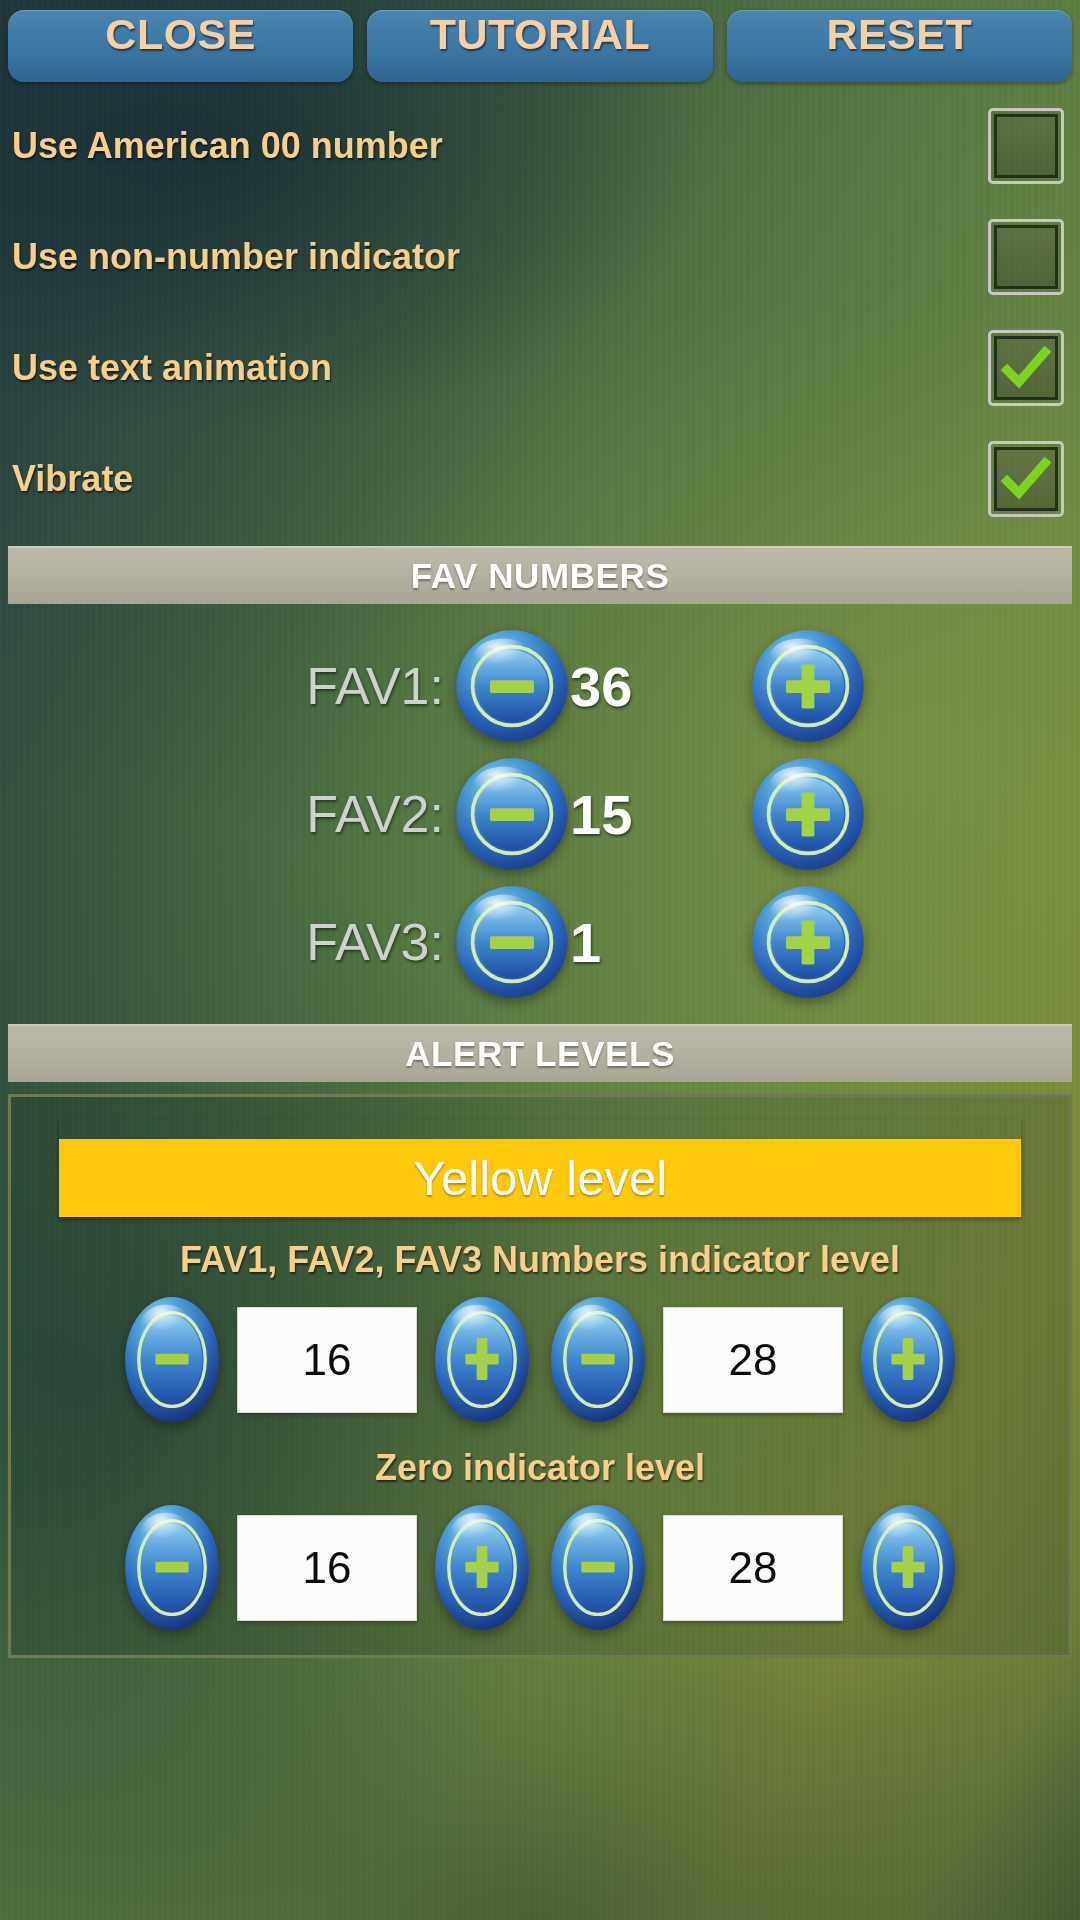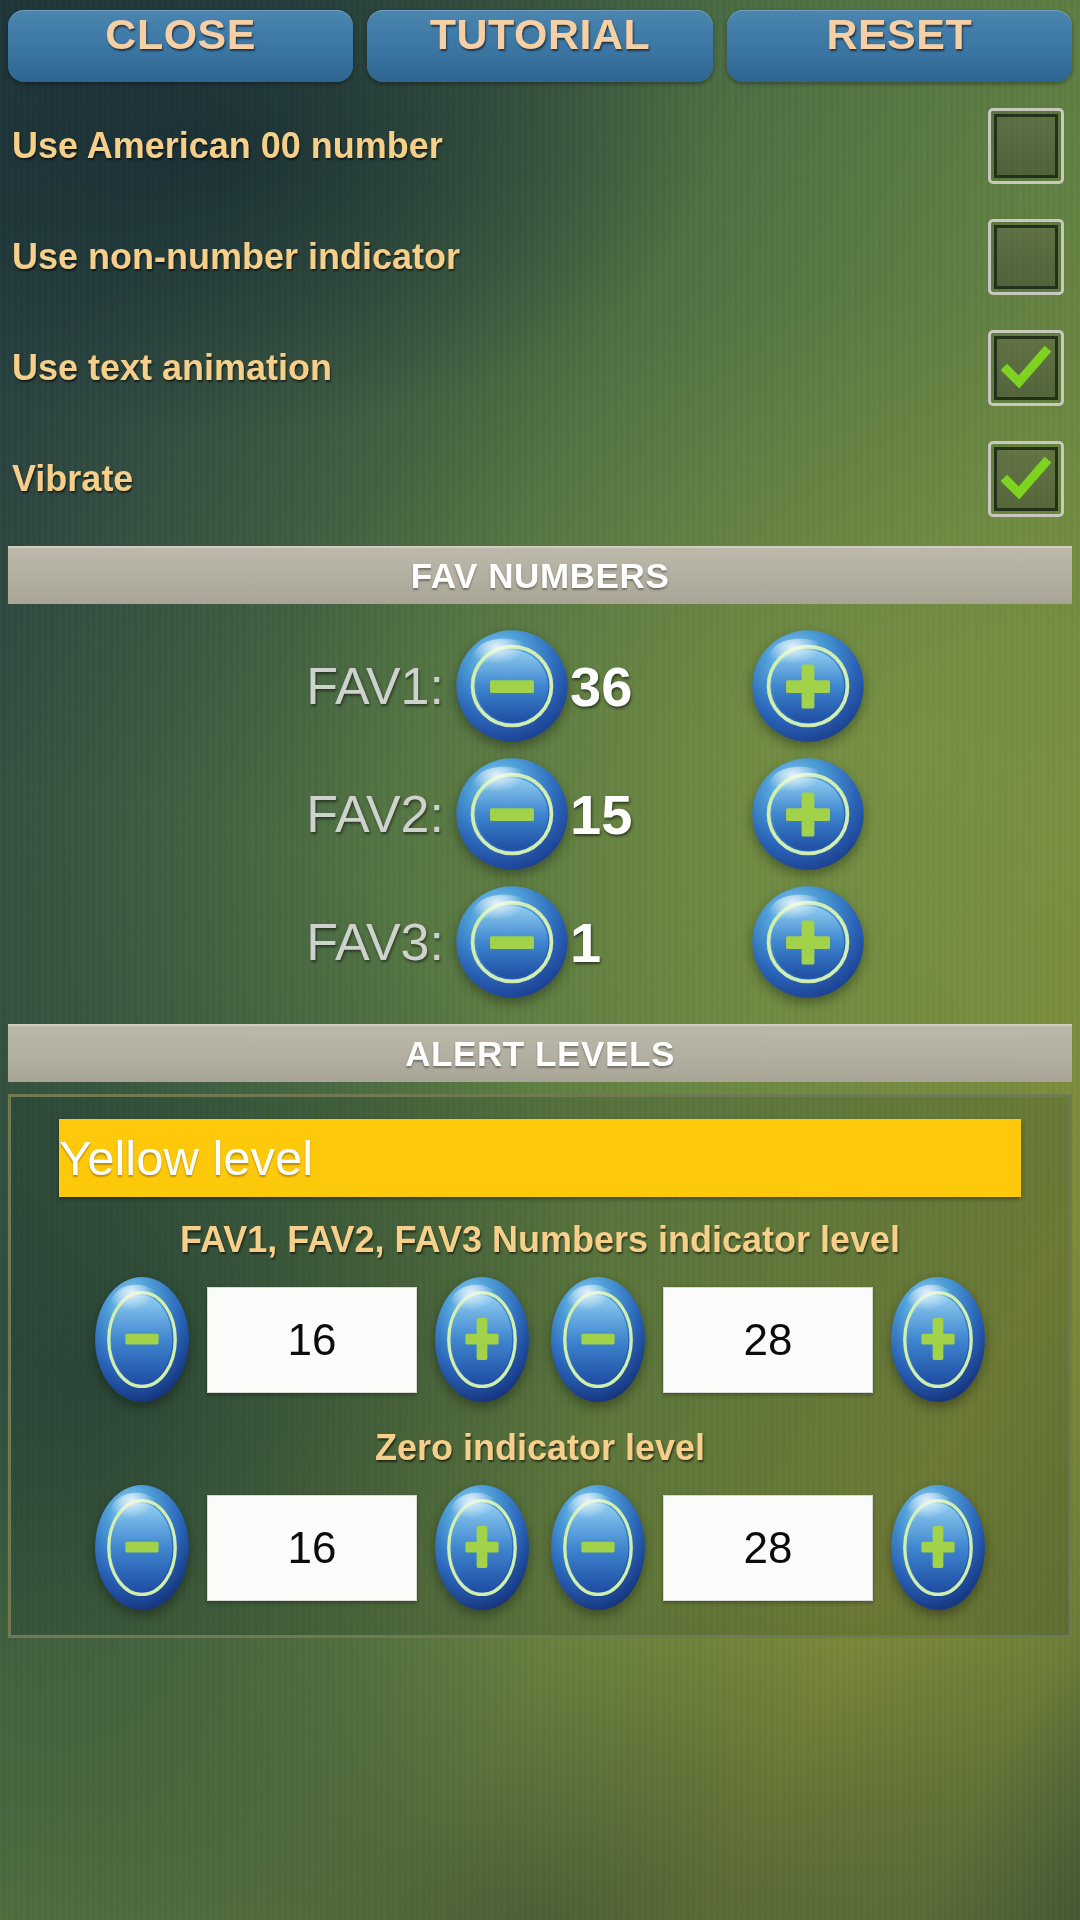--- a/index.html
+++ b/index.html
@@ -184,22 +184,23 @@
   .level-tabs {
     display: flex;
     margin: 6px 48px 0 48px;
     box-shadow: 0 2px 4px rgba(0,0,0,0.35);
   }
   .level-tab {
     flex: 1;
     height: 78px;
     display: flex;
     align-items: center;
-    justify-content: flex-start;
+    justify-content: center;
     cursor: pointer;
+    margin-top: 20px;
   }
   .level-tab span {
     font-size: 49px;
     color: #ffffff;
     text-shadow: 0 2px 2px rgba(0,0,0,0.3);
   }
   .lvl-caption {
     text-align: center;
     font-size: 36px;
     font-weight: bold;
@@ -208,21 +209,21 @@
     margin-top: 22px;
   }
   .stepper-row {
     display: flex;
     align-items: center;
     justify-content: center;
     gap: 0;
     margin-top: 14px;
   }
   .num-field {
-    width: 210px;
+    width: 180px;
     height: 106px;
     background: #fbfbfa;
     border: 1px solid #d8d8d4;
     box-sizing: border-box;
     display: flex;
     align-items: center;
     justify-content: center;
     margin: 0 16px;
     box-shadow: 0 2px 4px rgba(0,0,0,0.3);
     cursor: text;

